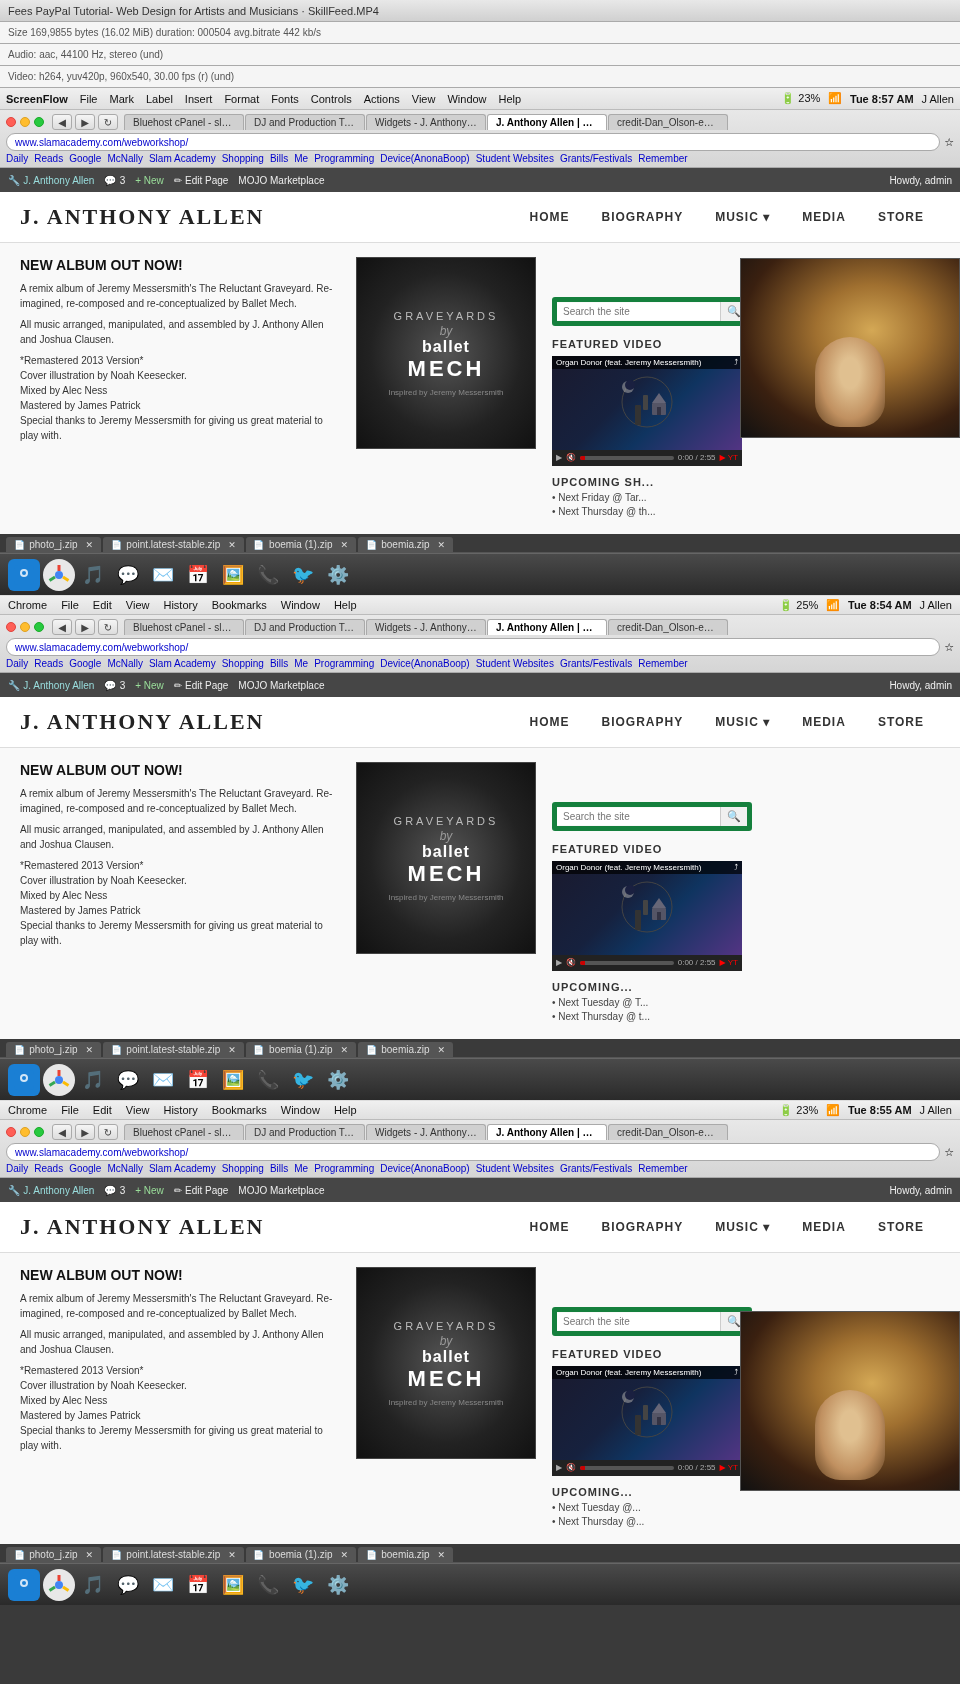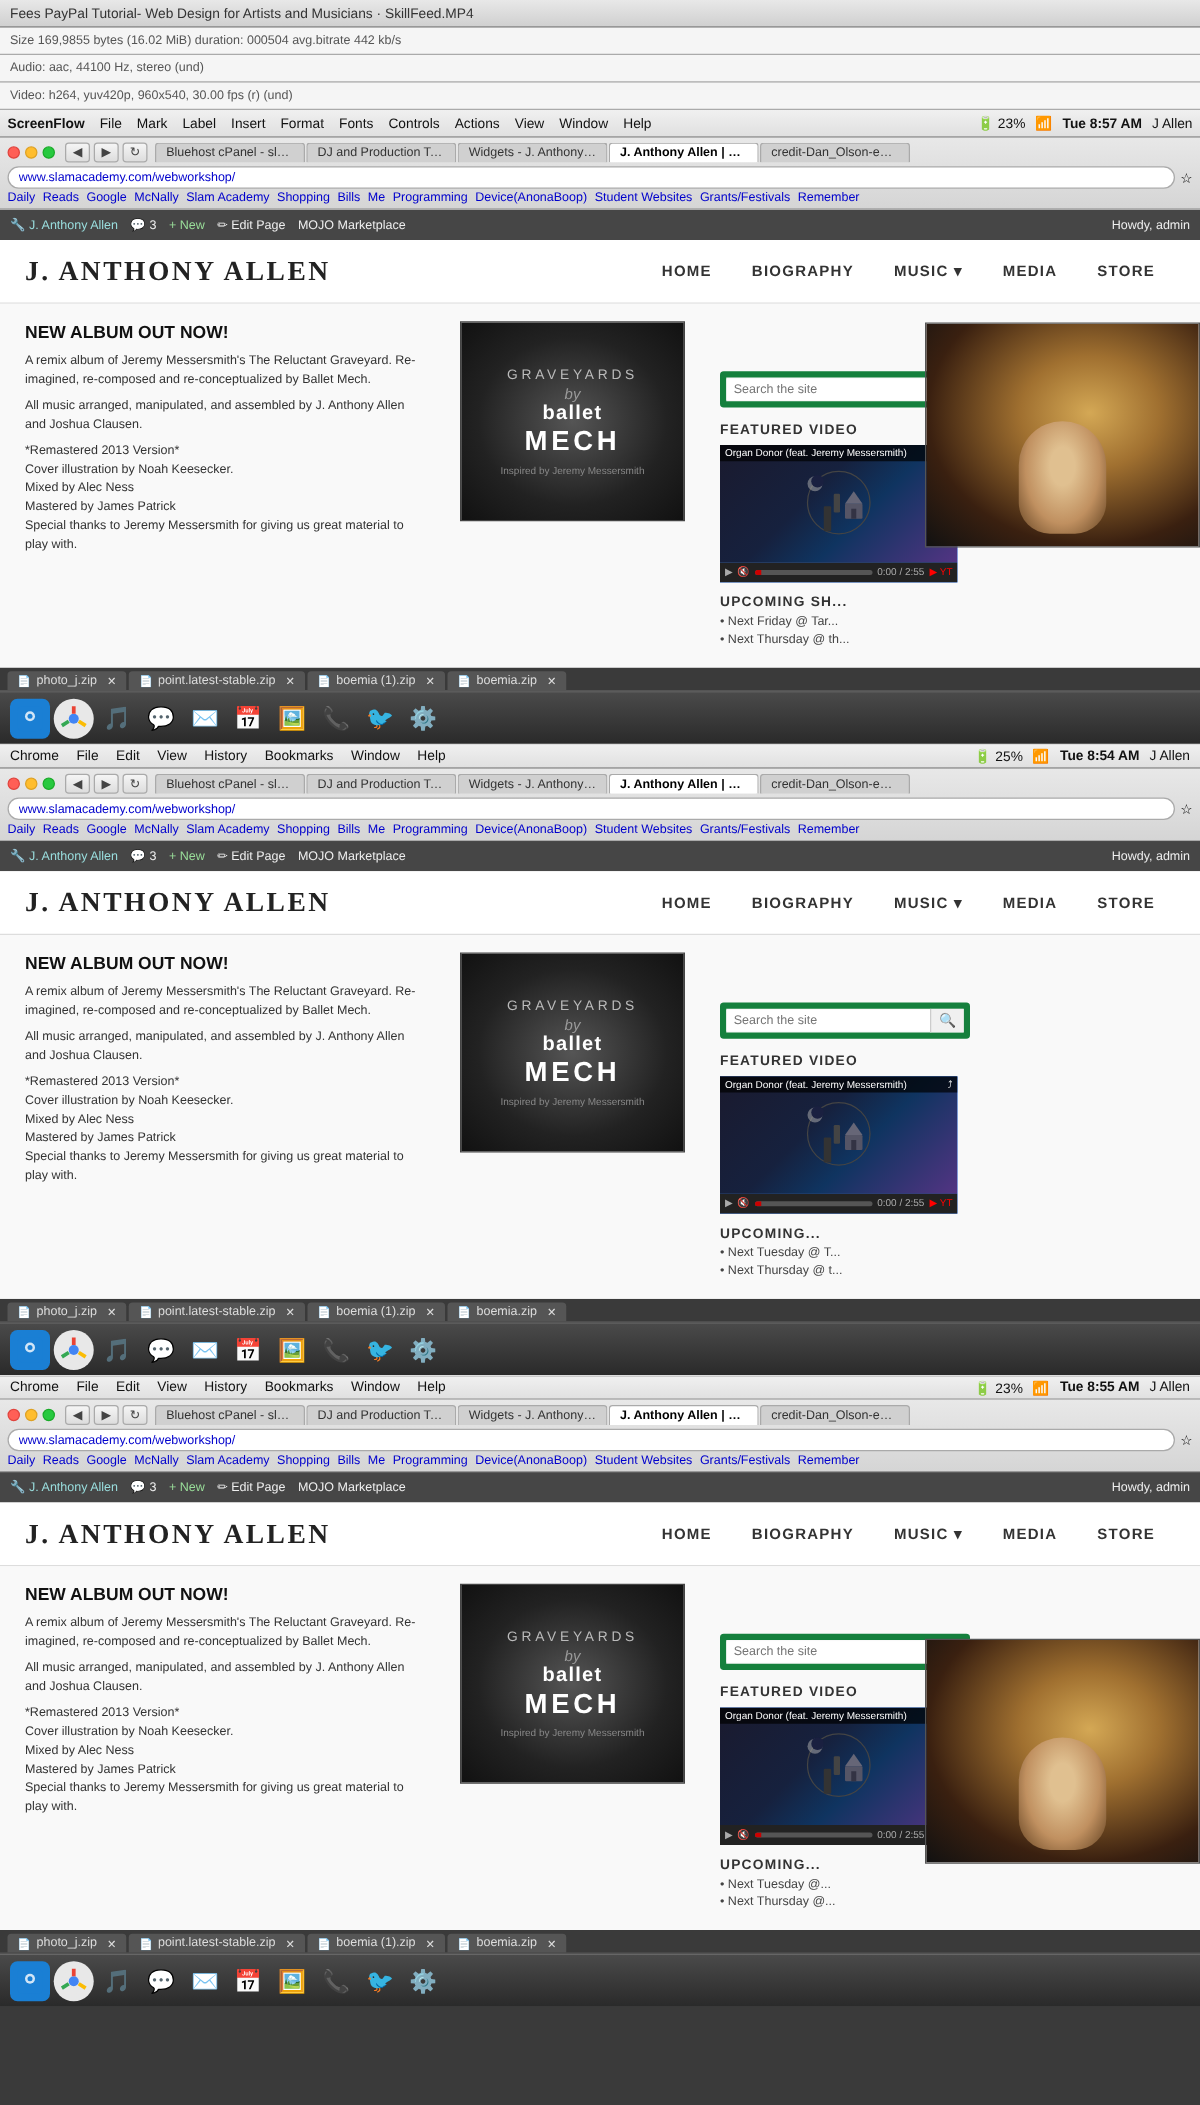--- a/index.html
+++ b/index.html
@@ -192,41 +192,41 @@
       font-weight: bold;
       color: #333;
       text-transform: uppercase;
       cursor: pointer;
       letter-spacing: 1px;
     }
 
     .site-main {
       display: flex;
       padding: 14px 20px;
-      gap: 28px;
+      gap: 16px;
       background: #f9f9f9;
     }
     .site-content-left {
       flex: 1;
       max-width: 320px;
     }
     .album-title {
       font-size: 14px;
       font-weight: bold;
       color: #111;
       margin-bottom: 8px;
     }
     .album-desc {
       font-size: 10px;
       color: #333;
       line-height: 1.5;
     }
     .album-image {
       width: 180px;
-      height: 160px;
+      height: 192px;
       background: radial-gradient(ellipse at center, #555 0%, #222 60%, #111 100%);
       display: flex;
       flex-direction: column;
       align-items: center;
       justify-content: center;
       color: #ccc;
       font-size: 11px;
       text-align: center;
       border: 1px solid #444;
       flex-shrink: 0;

